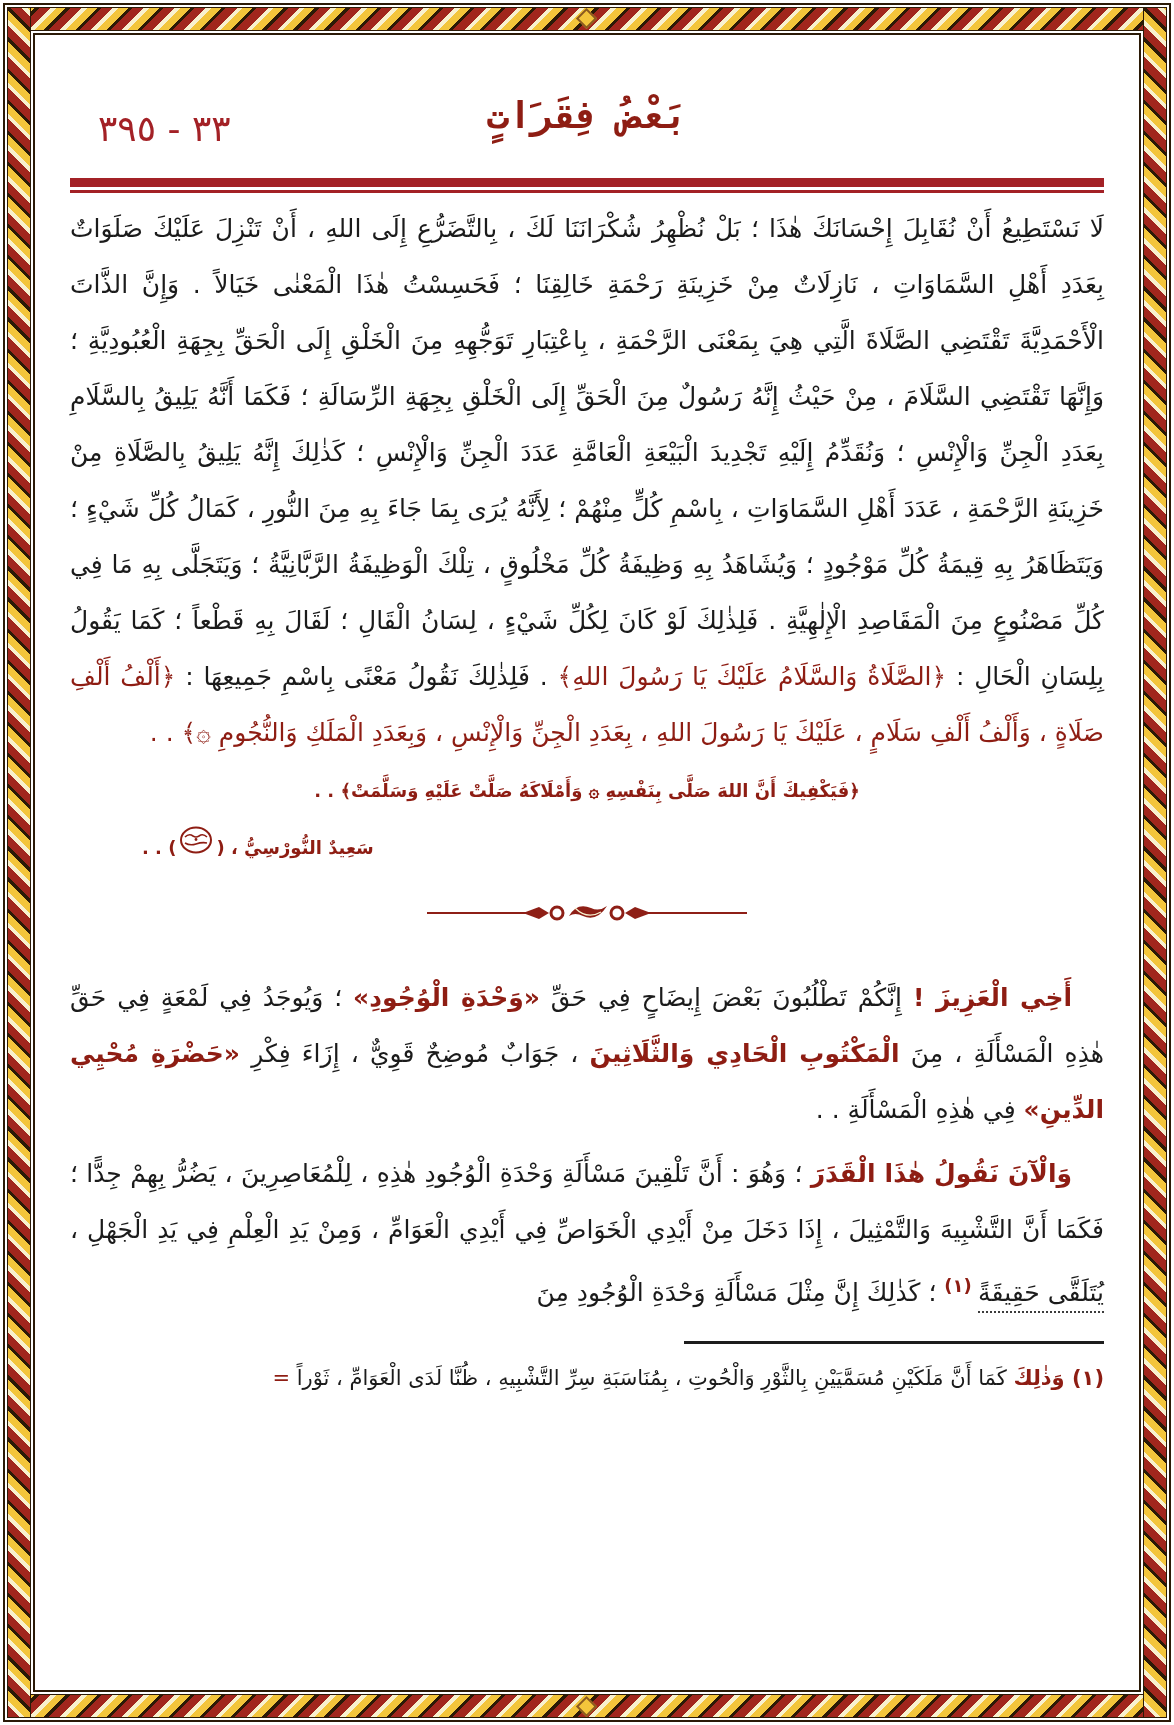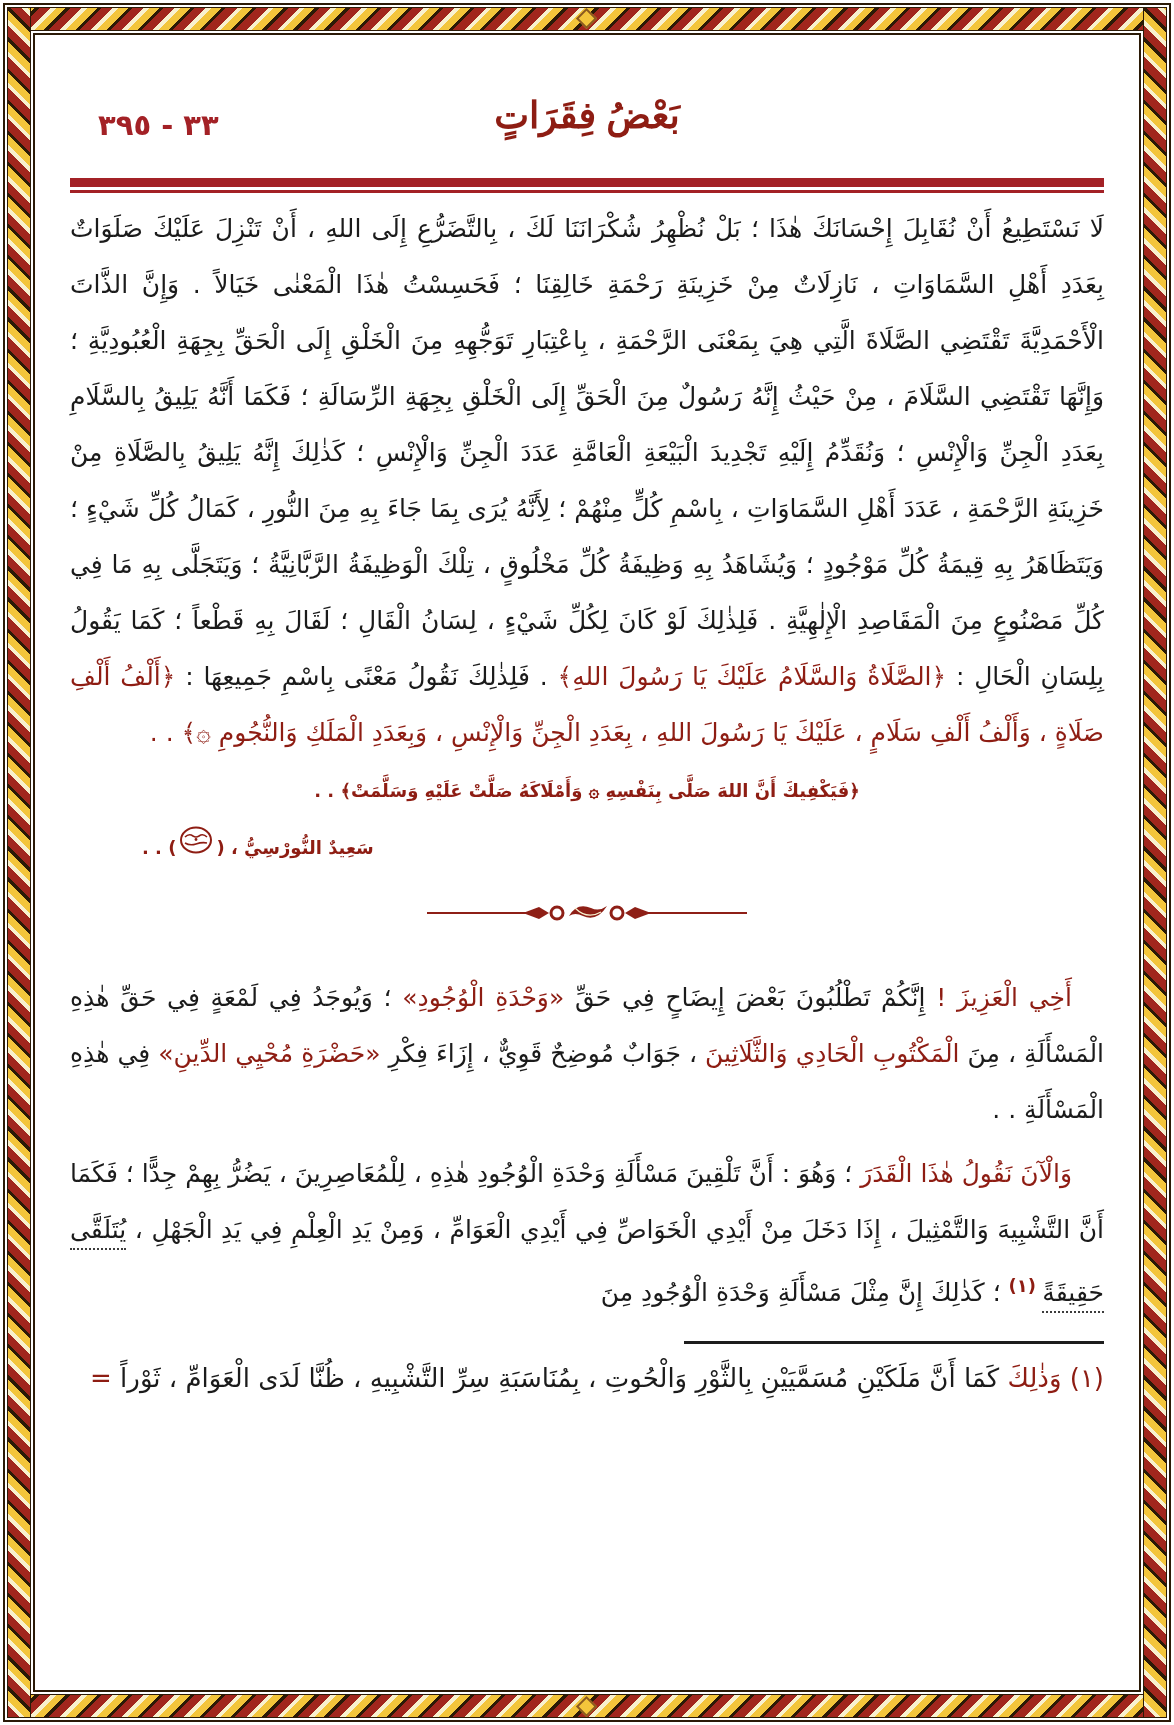--- a/index.html
+++ b/index.html
@@ -39,44 +39,44 @@
       var(--frame-red) 0 8px,var(--frame-cream) 8px 12px,
       var(--frame-gold) 12px 19px,var(--frame-dark) 19px 22px);}
   .inner-line{position:absolute;inset:33px;border:2px solid var(--frame-dark);pointer-events:none;}
   .mid-orn{position:absolute;left:50%;width:15px;height:15px;margin-left:-8px;
     background:var(--frame-gold);border:2px solid #8a5a1f;transform:rotate(45deg);}
   .mid-orn.top{top:11px;} .mid-orn.bottom{bottom:11px;}
   
   .content{position:absolute;inset:38px;padding:28px 32px 10px 32px;overflow:hidden;}
   .header{position:relative;height:84px;margin-top:28px;}
   .page-num{position:absolute;left:28px;top:14px;color:var(--rule-red);
-    font-size:29px;font-weight:bold;letter-spacing:2px;}
+    font-size:36px;font-weight:normal;letter-spacing:2px;}
   .page-title{text-align:center;color:var(--red);font-size:37px;font-weight:bold;
-    font-family:Liberation Sans, sans-serif;}
+    font-family:Liberation Mono, monospace;}
   .rule-thick{height:9px;background:var(--rule-red);}
   .rule-thin{height:3px;background:var(--rule-red);margin-top:3px;margin-bottom:8px;}
   .body-text{font-size:25px;line-height:56px;text-align:justify;}
   .body-text p{margin:0;}
   .indent{text-indent:32px;}
   .seg-red{color:var(--red);}
-  .seg-red-bold{color:var(--red);font-weight:normal;}
+  .seg-red-bold{color:var(--red);font-weight:bold;}
   .seg-underline{border-bottom:2px dotted #3c3c3c;padding-bottom:4px;margin-top:28px;}
   .seg-red-sup{color:var(--red);font-size:0.72em;vertical-align:super;font-weight:bold;}
   .verse{color:var(--red);font-weight:bold;text-align:center;font-size:18px;
     line-height:56px;margin-top:2px;}
   .signature{direction:rtl;text-align:left;padding-left:72px;color:var(--red);
     font-weight:bold;font-size:18px;line-height:58px;}
   .seal{display:inline-block;vertical-align:middle;margin:0 3px;}
   .divider-wrap{text-align:center;margin:14px 0 22px 0;}
   .p-gap{height:8px;}
   .footnote-sep{margin-top:20px;margin-bottom:12px;width:420px;height:3px;
     background:#1d1d1d;margin-right:0;margin-left:auto;direction:ltr;}
   
   .footnote-sep{margin-right:0;margin-left:auto;float:right;}
-  .footnote{clear:both;font-size:26px;line-height:44px;text-align:justify;}
+  .footnote{clear:both;font-size:21px;line-height:44px;text-align:justify;}
 </style>
 </head>
 <body>
 
 <div class="outer-line"></div>
 <div class="bstrip bs-top"></div>
 <div class="bstrip bs-bottom"></div>
 <div class="bstrip bs-left"></div>
 <div class="bstrip bs-right"></div>
 <div class="mid-orn top"></div>

